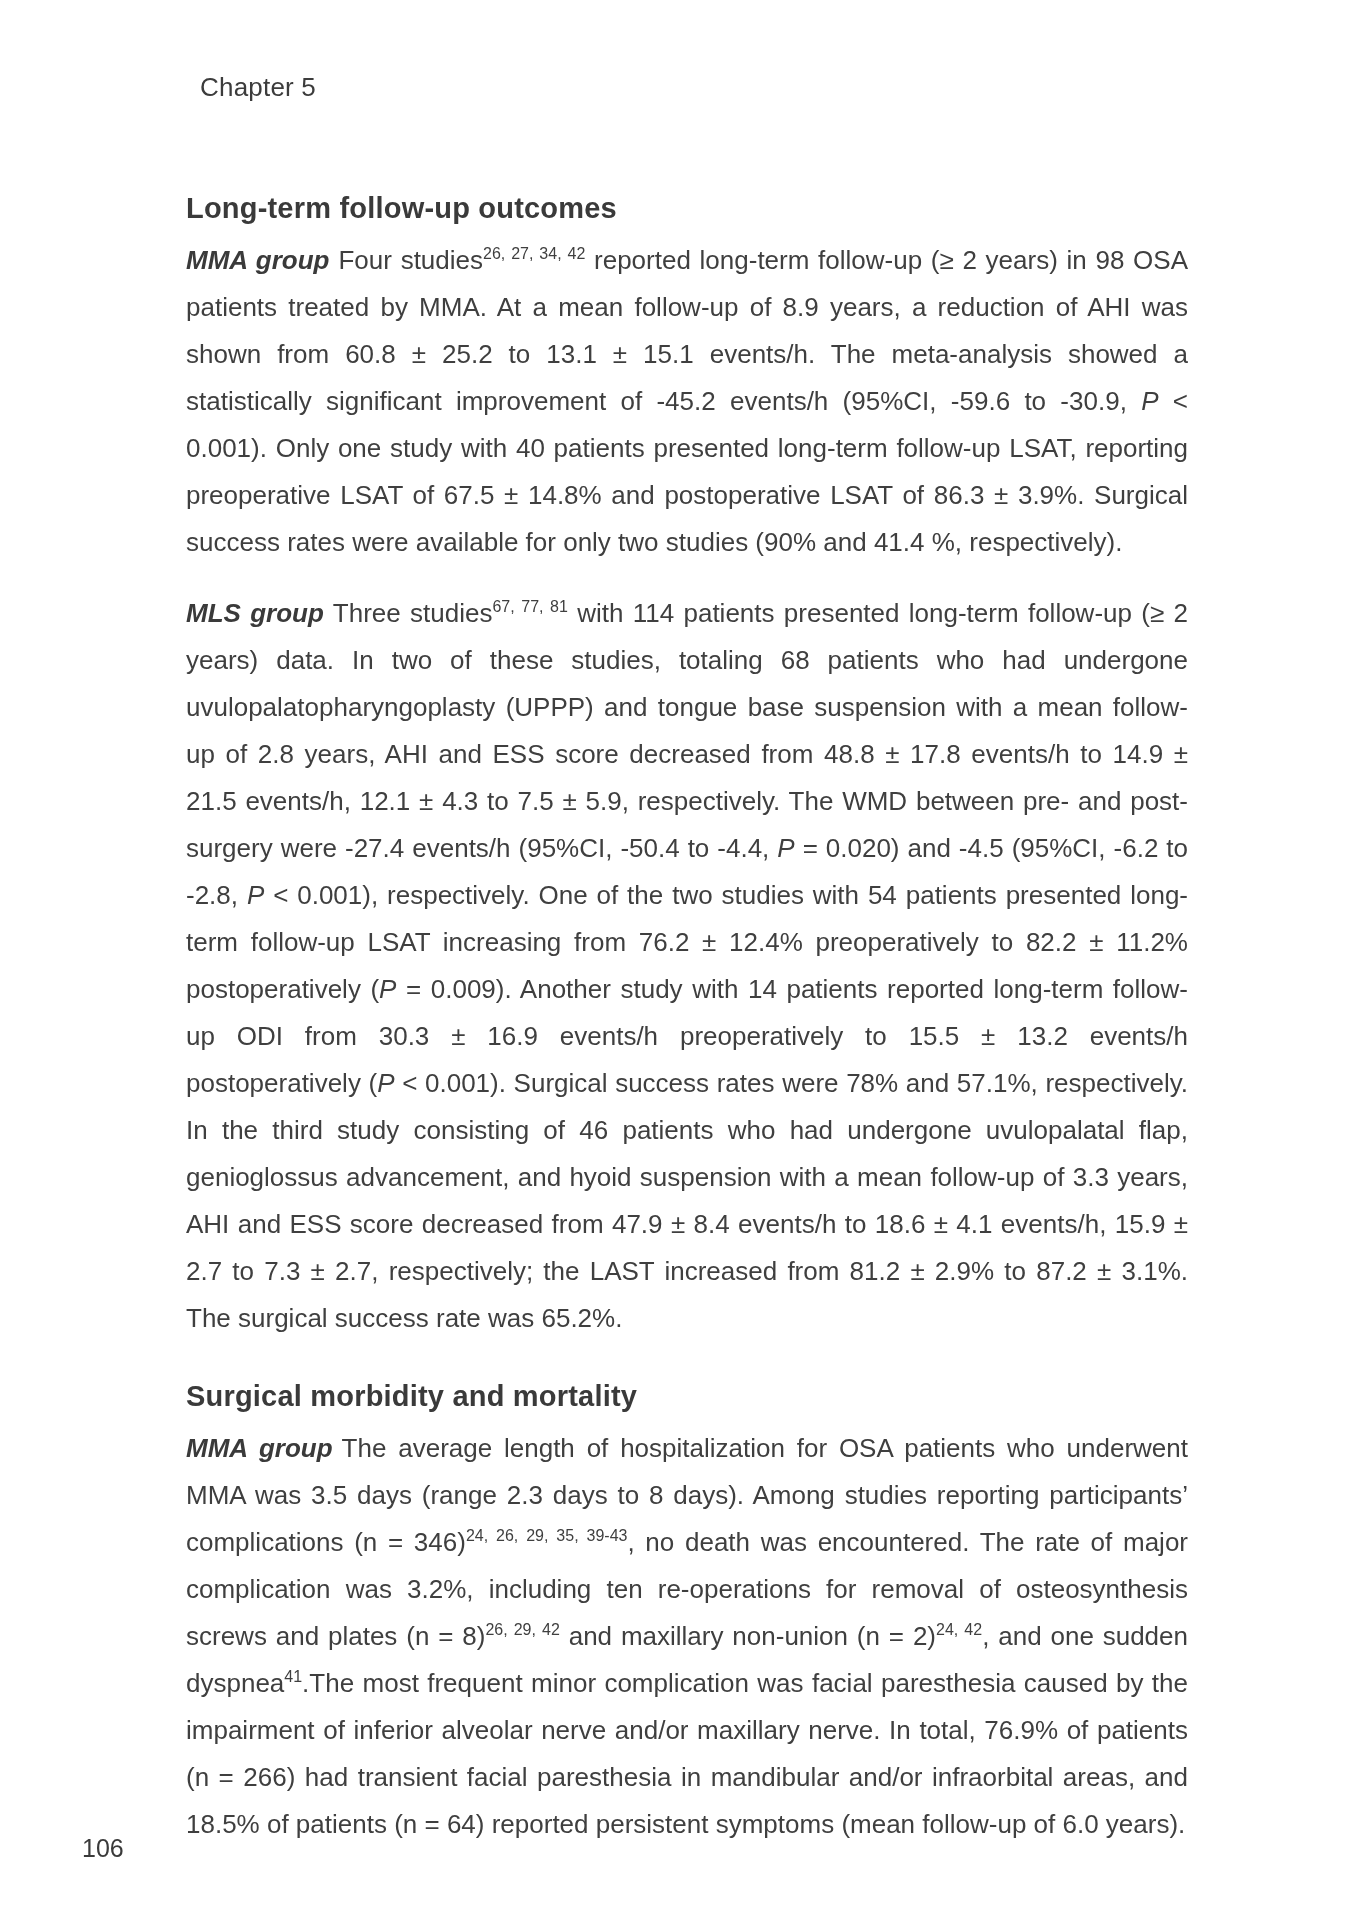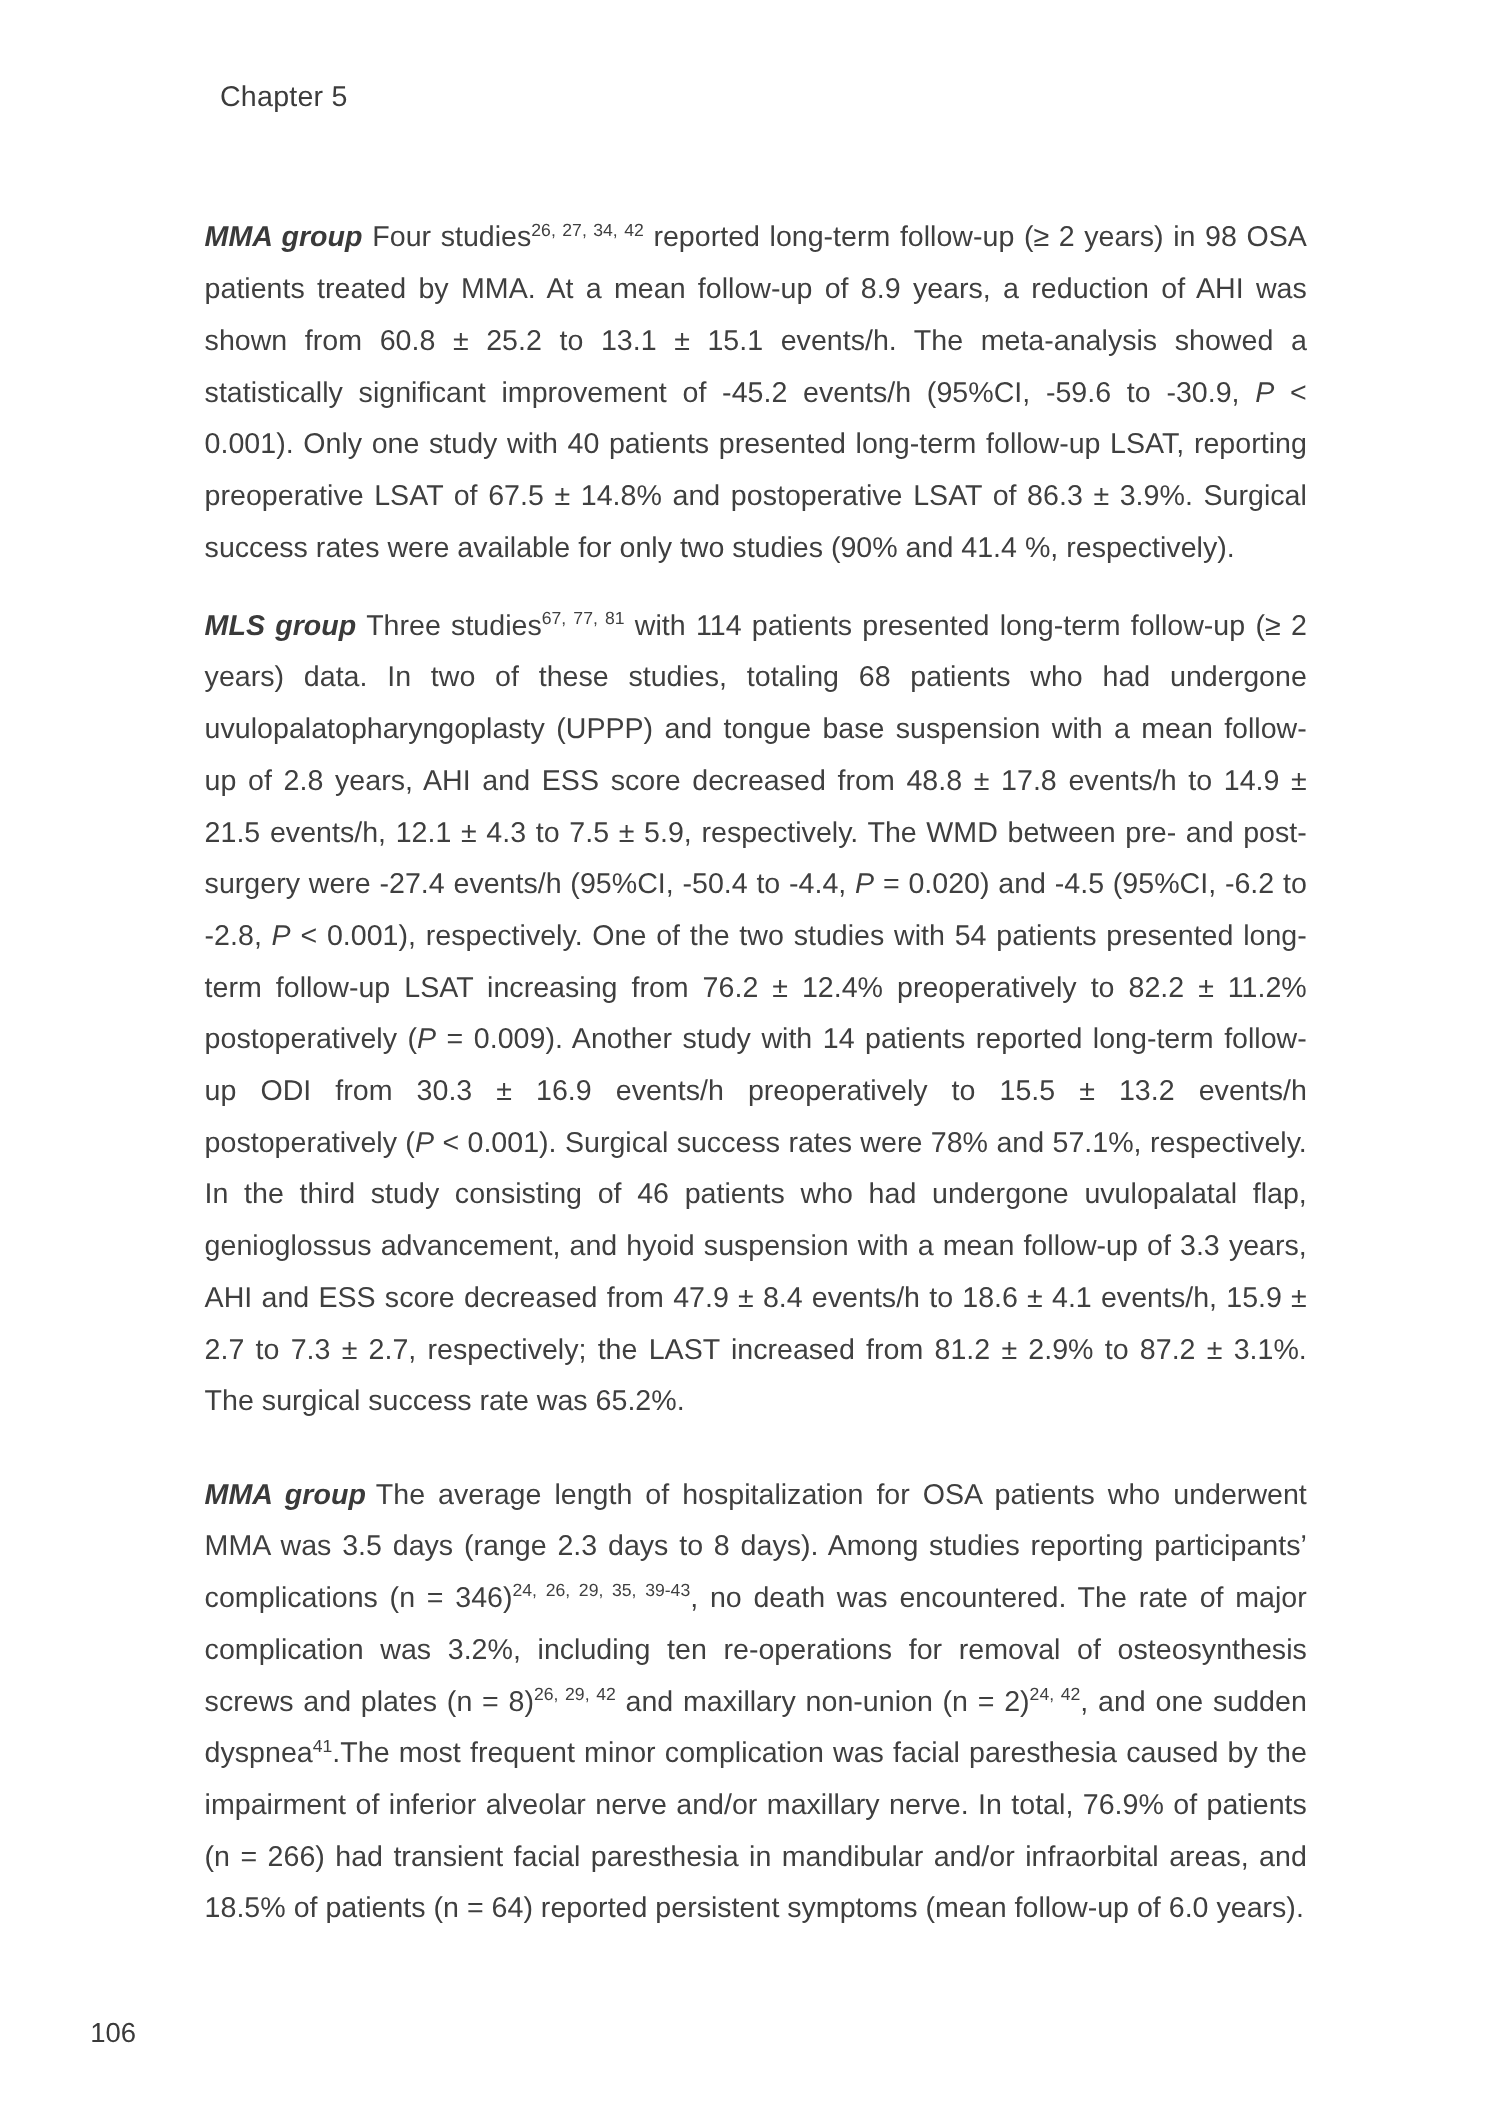--- a/index.html
+++ b/index.html
@@ -67,25 +67,27 @@
 </head>
 <body>
 
 <div class="page">
 
   <div class="running-header">Chapter 5</div>
 
   <main class="content">
 
     <section class="doc-section">
+      <h2 class="section-heading">Long-term follow-up outcomes</h2>
       <p class="body-para"><span class="seg-bold">MMA group</span><span class="seg-normal">Four studies</span><sup class="seg-sup">26, 27, 34, 42</sup><span class="seg-normal"> reported long-term follow-up (≥ 2 years) in 98 OSA patients treated by MMA. At a mean follow-up of 8.9 years, a reduction of AHI was shown from 60.8 ± 25.2 to 13.1 ± 15.1 events/h. The meta-analysis showed a statistically significant improvement of -45.2 events/h (95%CI, -59.6 to -30.9, </span><span class="seg-italic">P</span><span class="seg-normal"> &lt; 0.001). Only one study with 40 patients presented long-term follow-up LSAT, reporting preoperative LSAT of 67.5 ± 14.8% and postoperative LSAT of 86.3 ± 3.9%. Surgical success rates were available for only two studies (90% and 41.4 %, respectively).</span></p>
       <p class="body-para"><span class="seg-bold">MLS group</span><span class="seg-normal">Three studies</span><sup class="seg-sup">67, 77, 81</sup><span class="seg-normal"> with 114 patients presented long-term follow-up (≥ 2 years) data. In two of these studies, totaling 68 patients who had undergone uvulopalatopharyngoplasty (UPPP) and tongue base suspension with a mean follow-up of 2.8 years, AHI and ESS score decreased from 48.8 ± 17.8 events/h to 14.9 ± 21.5 events/h, 12.1 ± 4.3 to 7.5 ± 5.9, respectively. The WMD between pre- and post-surgery were -27.4 events/h (95%CI, -50.4 to -4.4, </span><span class="seg-italic">P</span><span class="seg-normal"> = 0.020) and -4.5 (95%CI, -6.2 to -2.8, </span><span class="seg-italic">P</span><span class="seg-normal"> &lt; 0.001), respectively. One of the two studies with 54 patients presented long-term follow-up LSAT increasing from 76.2 ± 12.4% preoperatively to 82.2 ± 11.2% postoperatively (</span><span class="seg-italic">P</span><span class="seg-normal"> = 0.009). Another study with 14 patients reported long-term follow-up ODI from 30.3 ± 16.9 events/h preoperatively to 15.5 ± 13.2 events/h postoperatively (</span><span class="seg-italic">P</span><span class="seg-normal"> &lt; 0.001). Surgical success rates were 78% and 57.1%, respectively. In the third study consisting of 46 patients who had undergone uvulopalatal flap, genioglossus advancement, and hyoid suspension with a mean follow-up of 3.3 years, AHI and ESS score decreased from 47.9 ± 8.4 events/h to 18.6 ± 4.1 events/h, 15.9 ± 2.7 to 7.3 ± 2.7, respectively; the LAST increased from 81.2 ± 2.9% to 87.2 ± 3.1%. The surgical success rate was 65.2%.</span></p>
     </section>
 
     <section class="doc-section">
+      <h2 class="section-heading">Surgical morbidity and mortality</h2>
       <p class="body-para"><span class="seg-bold">MMA group</span><span class="seg-normal">The average length of hospitalization for OSA patients who underwent MMA was 3.5 days (range 2.3 days to 8 days). Among studies reporting participants’ complications (n = 346)</span><sup class="seg-sup">24, 26, 29, 35, 39-43</sup><span class="seg-normal">, no death was encountered. The rate of major complication was 3.2%, including ten re-operations for removal of osteosynthesis screws and plates (n = 8)</span><sup class="seg-sup">26, 29, 42</sup><span class="seg-normal"> and maxillary non-union (n = 2)</span><sup class="seg-sup">24, 42</sup><span class="seg-normal">, and one sudden dyspnea</span><sup class="seg-sup">41</sup><span class="seg-normal">.The most frequent minor complication was facial paresthesia caused by the impairment of inferior alveolar nerve and/or maxillary nerve. In total, 76.9% of patients (n = 266) had transient facial paresthesia in mandibular and/or infraorbital areas, and 18.5% of patients (n = 64) reported persistent symptoms (mean follow-up of 6.0 years).</span></p>
     </section>
 
   </main>
 
   <div class="page-number">106</div>
 
 </div>
 
 </body></html>

